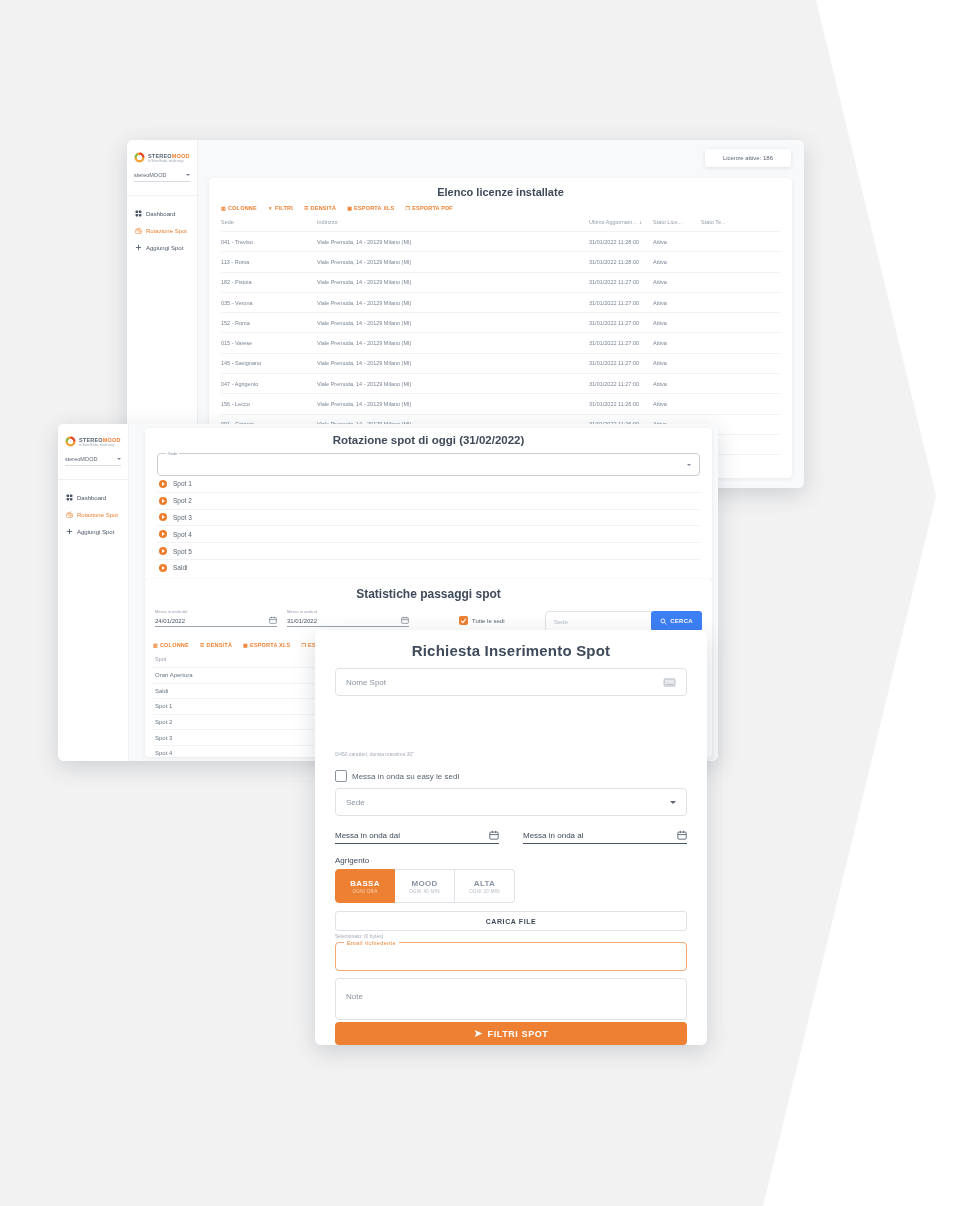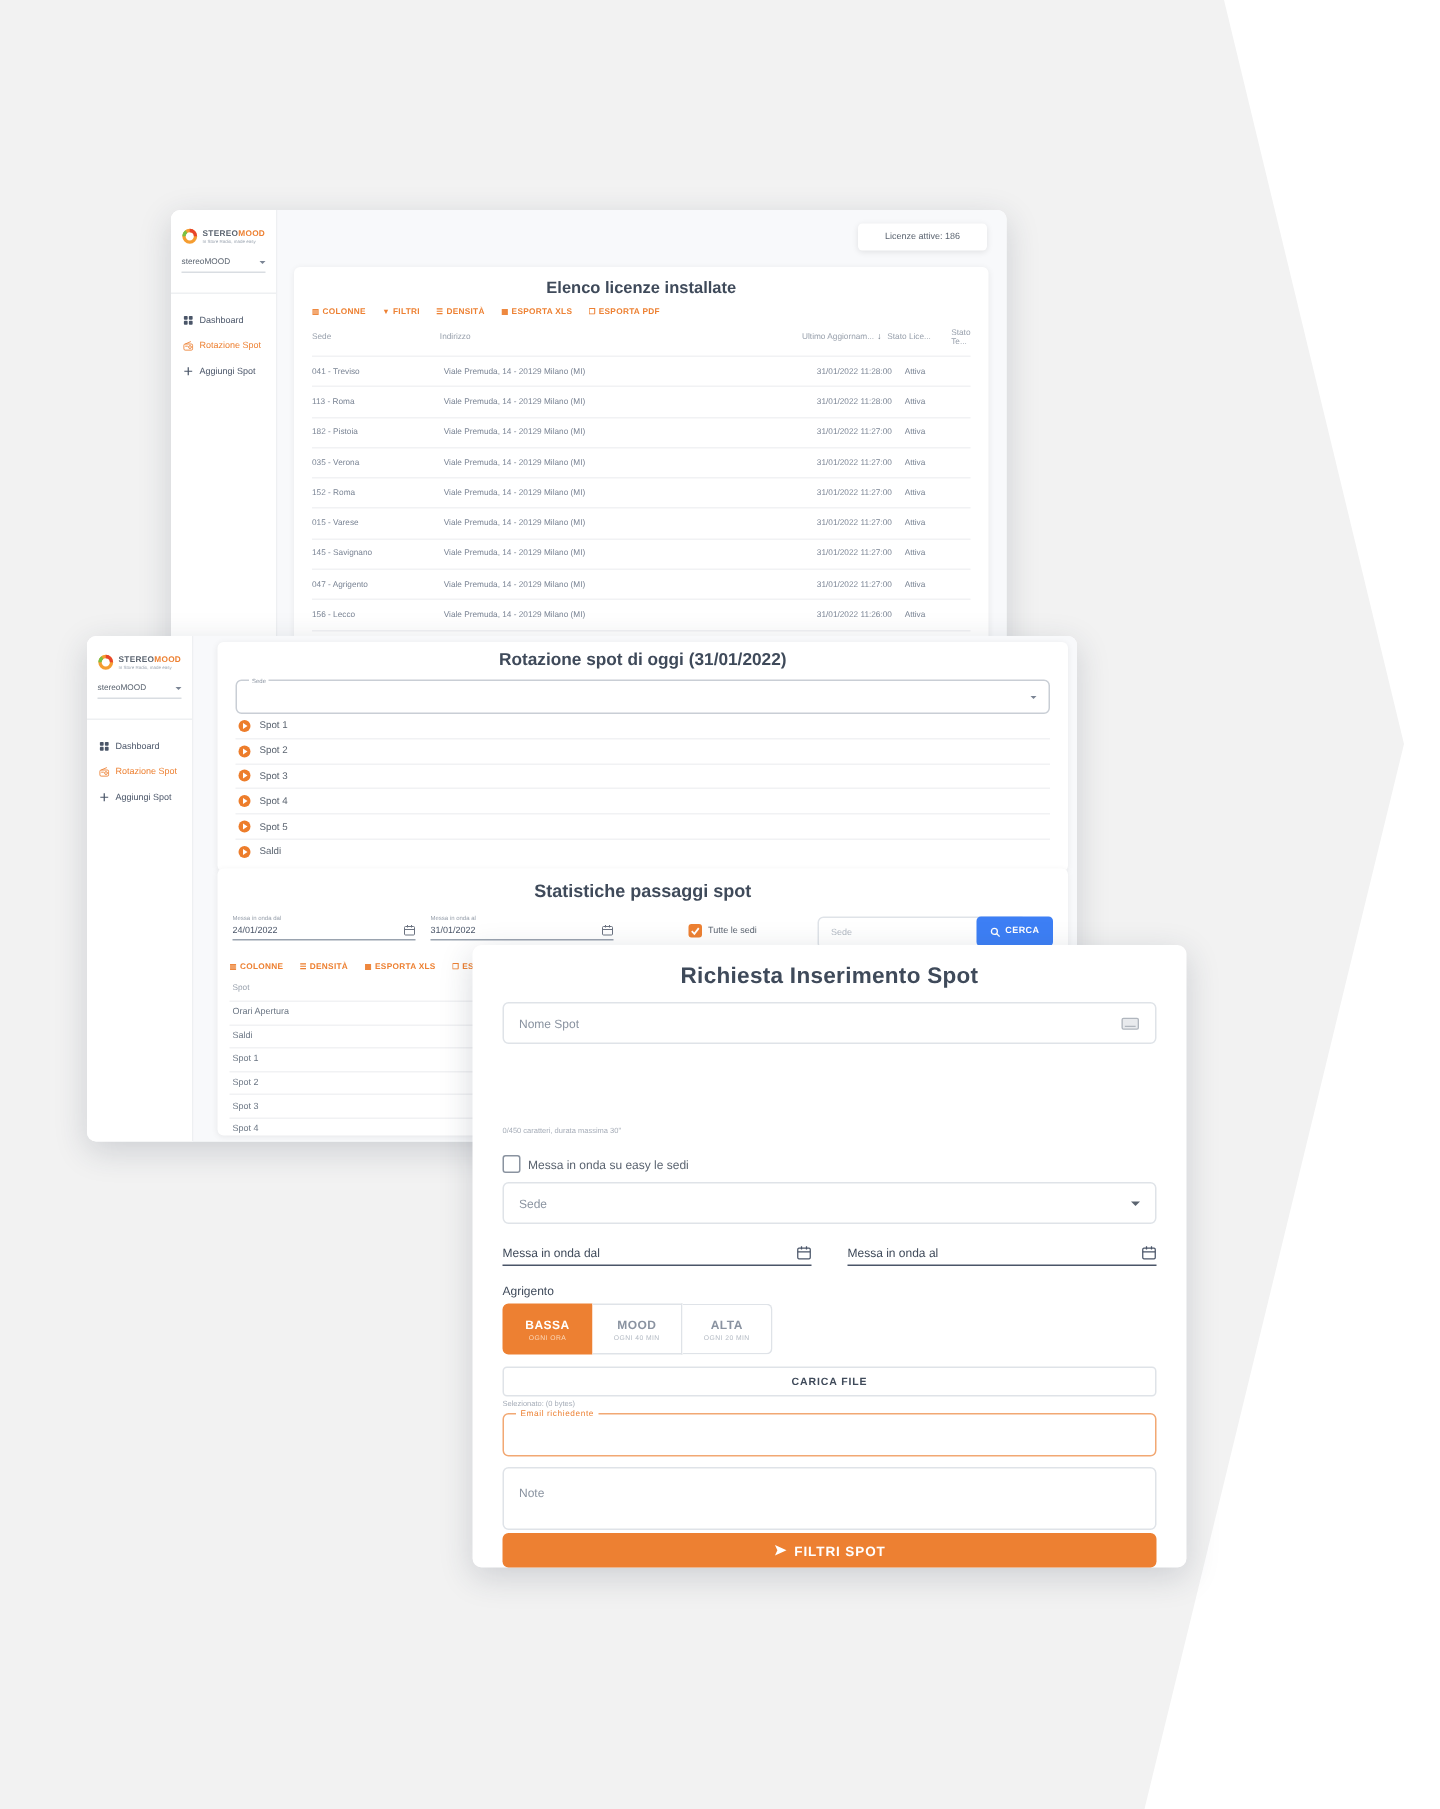--- a/index.html
+++ b/index.html
@@ -1,23 +1,23 @@
 <!DOCTYPE html>
 <html><head>
 <meta charset="utf-8">
 <style>
   html,body{margin:0;padding:0;}
   .canvas{position:relative;width:960px;height:1206px;background:#fff;overflow:hidden;
           font-family:"Liberation Sans",sans-serif;}
   .bg-gray{position:absolute;inset:0;background:#f2f2f2;
            clip-path:polygon(0 0,816px 0,936px 496px,763px 1206px,0 1206px);}
   .win{position:absolute;background:#fff;border-radius:6px;box-shadow:0 6px 22px rgba(40,50,70,.18);}
-  #win1{left:114px;top:140px;width:557px;height:348px;z-index:1;}
+  #win1{left:127px;top:140px;width:677px;height:348px;z-index:1;}
   #win2{left:58px;top:424px;width:660px;height:337px;z-index:2;}
-  #win3{left:315px;top:630px;width:476px;height:415px;z-index:3;}
+  #win3{left:315px;top:630px;width:392px;height:415px;z-index:3;}
 
   
   .sidebar{position:absolute;left:0;top:0;bottom:0;width:70px;background:#fff;
            border-right:1px solid #eef0f2;border-radius:6px 0 0 6px;z-index:2;}
   .logo{display:flex;align-items:center;gap:3px;padding:12px 5px 0 7px;}
   .logo-ic{width:11px;height:11px;flex:none;}
   .lg-line{font-size:5.5px;font-weight:bold;letter-spacing:.2px;color:#5b6470;line-height:6px;white-space:nowrap;}
   .lg2{color:#ed8032;}
   .lg-tag{font-size:3px;color:#9aa3af;white-space:nowrap;}
   .ws{display:flex;align-items:center;justify-content:space-between;margin:9px 7px 0;
@@ -339,21 +339,21 @@
         <div class="navitem">
           <svg viewBox="0 0 12 12" stroke="#4a5568" stroke-width="1.4">
               <path d="M6 1.5v9M1.5 6h9"></path>
             </svg>
           <span>Aggiungi Spot</span>
         </div>
       </div>
     </div>
     <div class="main2">
       <div class="cardA card2a">
-        <div class="t2">Rotazione spot di oggi (31/01/2022)</div>
+        <div class="t2">Rotazione spot di oggi (31/02/2022)</div>
         <div class="sel-outline">
           <span class="flabel">Sede</span>
           <span class="caret sel-caret"></span>
         </div>
         <div>
 
         <div class="spot-row">
             <span class="play"></span>
             <span>Spot 1</span>
           </div>

